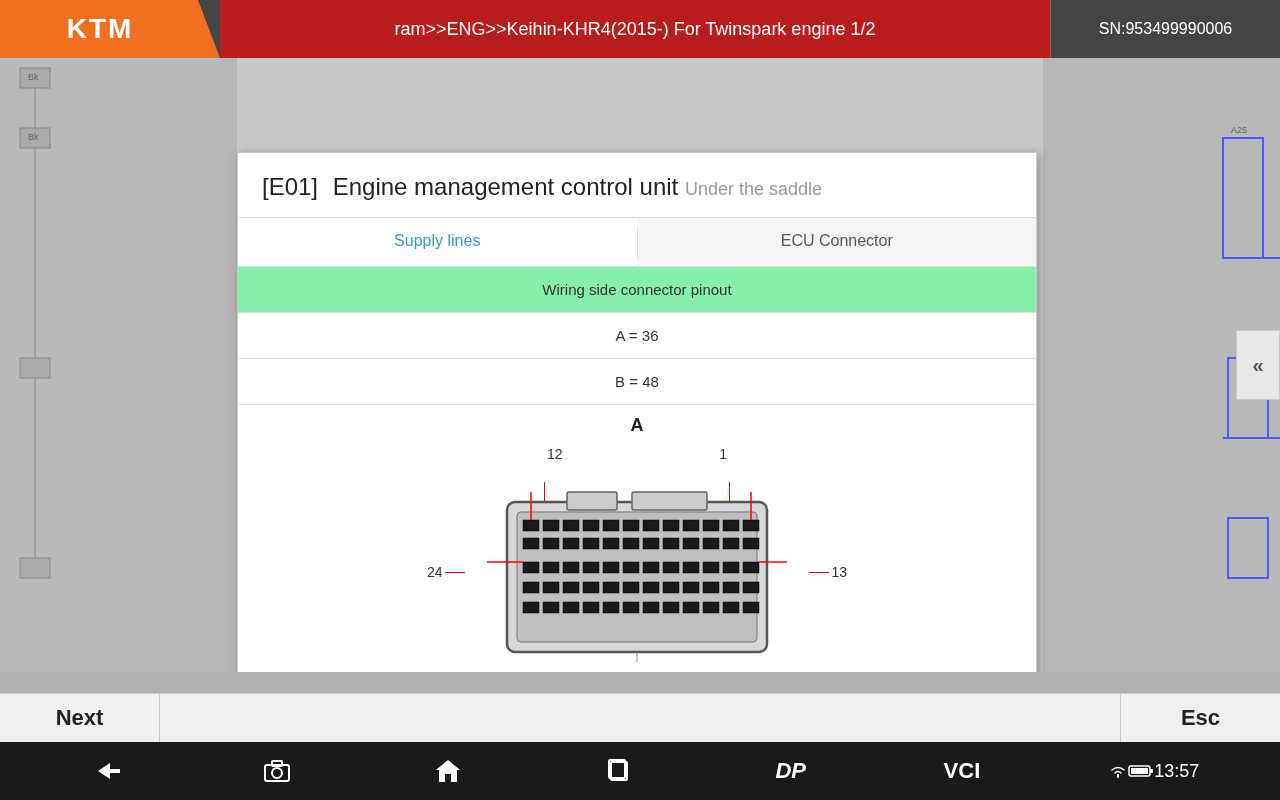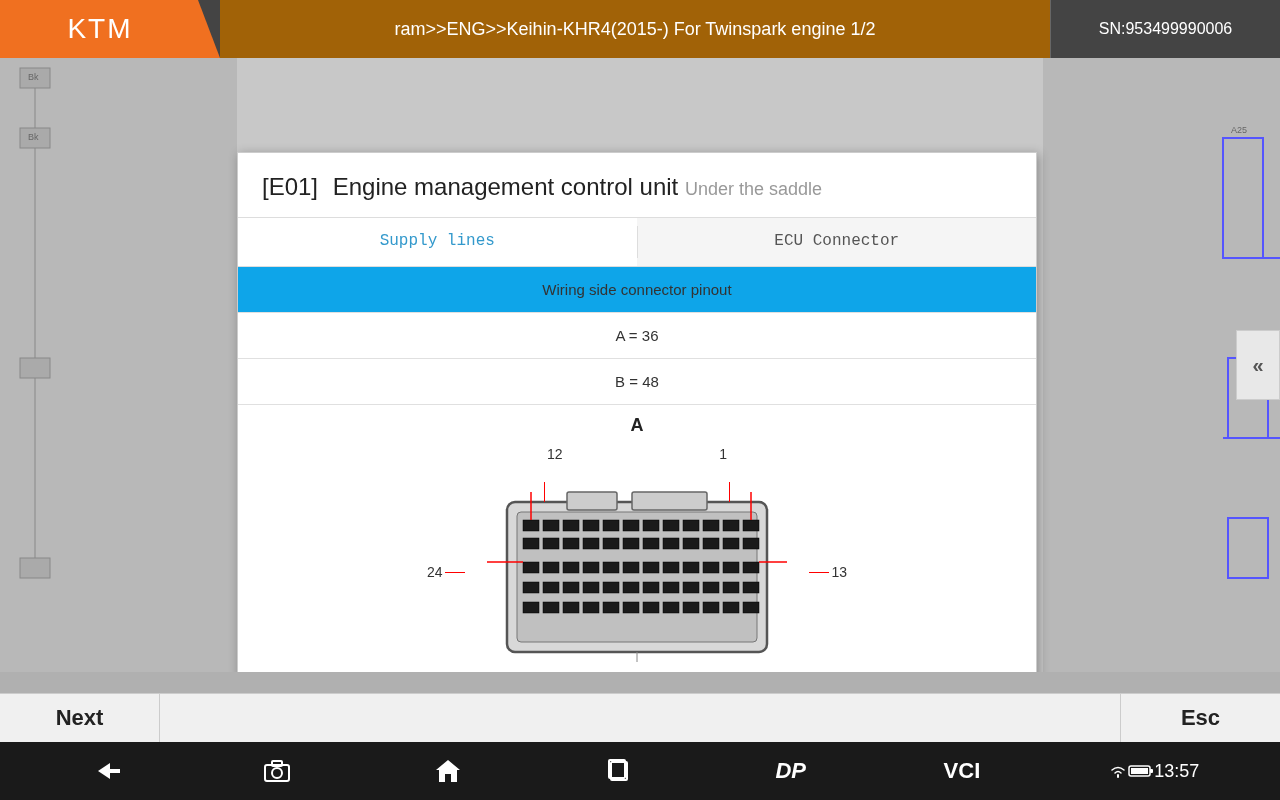--- a/index.html
+++ b/index.html
@@ -16,31 +16,31 @@
       width: 220px;
       display: flex;
       align-items: center;
       justify-content: center;
       clip-path: polygon(0 0, 90% 0, 100% 100%, 0 100%);
       padding-right: 20px;
     }
     .top-bar-ktm span {
       color: white;
       font-size: 28px;
-      font-weight: normal;
+      font-weight: bold;
       letter-spacing: 2px;
     }
     .top-bar-title {
       flex: 1;
       display: flex;
       align-items: center;
       justify-content: center;
       color: white;
       font-size: 18px;
-      background: #a16207;
+      background: #b91c1c;
       padding: 0 20px;
       text-align: center;
     }
     .top-bar-sn {
       width: 230px;
       display: flex;
       align-items: center;
       justify-content: center;
       color: white;
       font-size: 16px;
@@ -108,21 +108,20 @@
       background: #f5f5f5;
     }
     .tab {
       flex: 1;
       padding: 14px 20px;
       text-align: center;
       font-size: 16px;
       cursor: pointer;
       border: none;
       background: transparent;
-      font-family: Liberation Mono, monospace;
     }
     .tab.active {
       color: #3399cc;
       background: white;
       border-bottom: 2px solid white;
     }
     .tab.inactive {
       color: #555;
       background: #f5f5f5;
     }
@@ -141,21 +140,21 @@
       border-collapse: collapse;
     }
     .data-table td {
       padding: 14px 20px;
       border-bottom: 1px solid #e0e0e0;
       font-size: 15px;
       text-align: center;
       color: #333;
     }
     .data-table tr:first-child td {
-      background: #0ea5e9;
+      background: #86efac;
       font-weight: normal;
       margin-left: 40px;
     }
 
     
     .connector-area {
       padding: 10px 20px 20px;
       text-align: center;
     }
     .connector-label-a {

